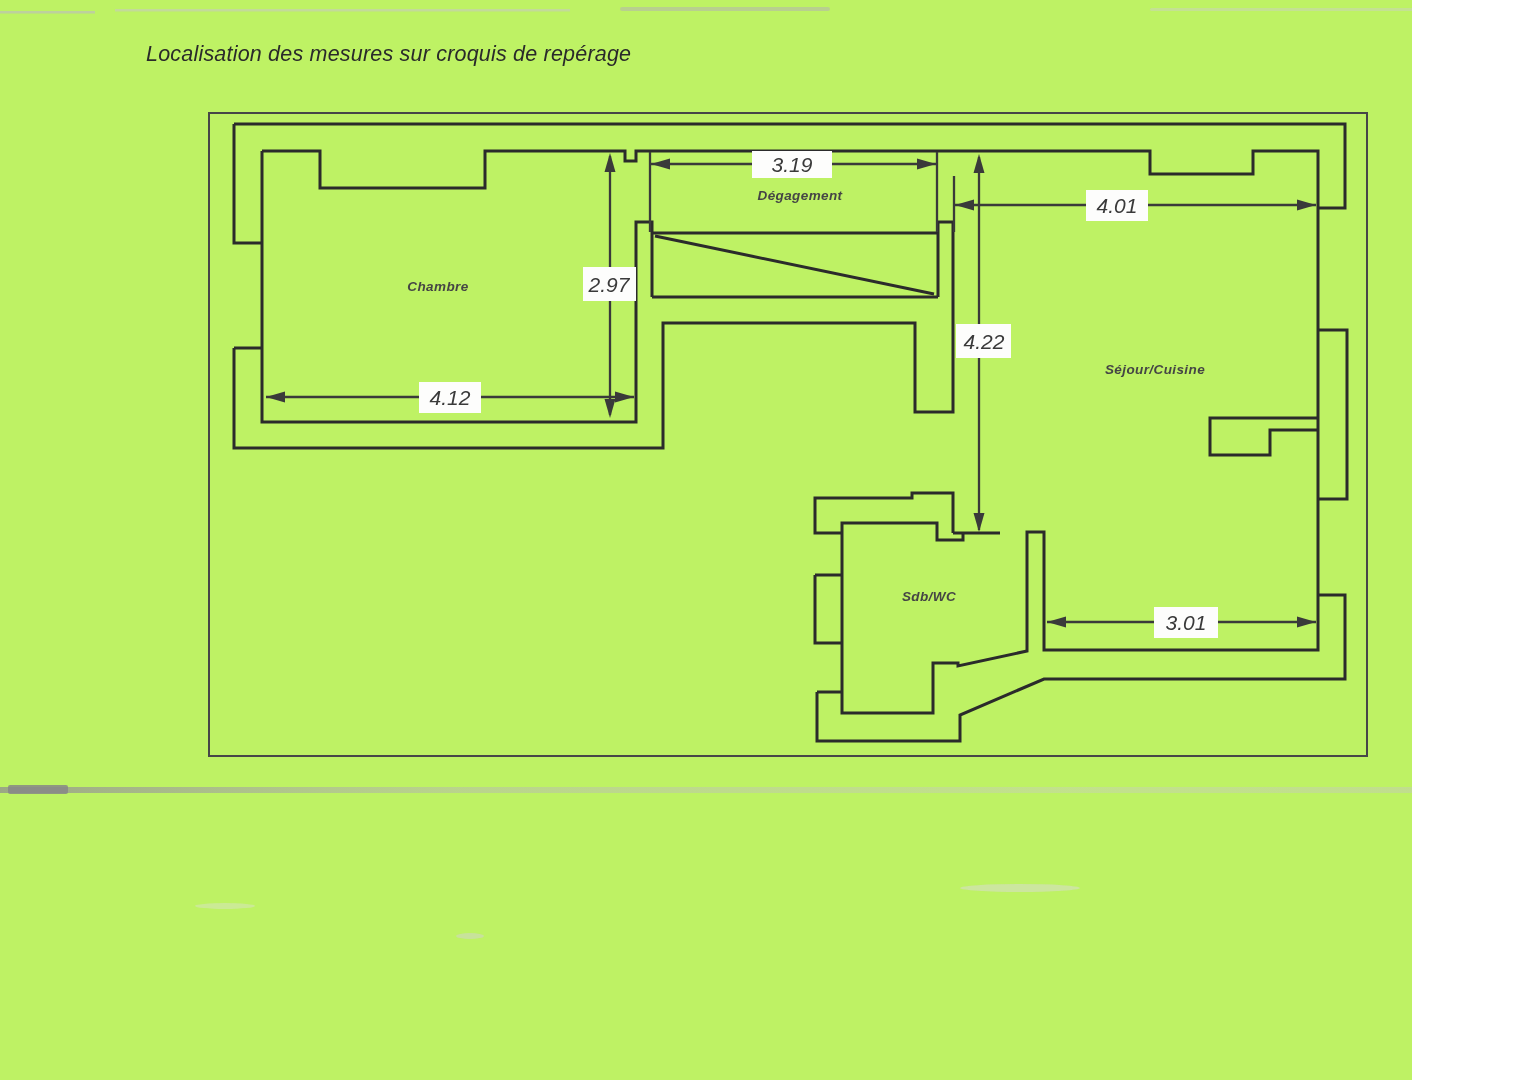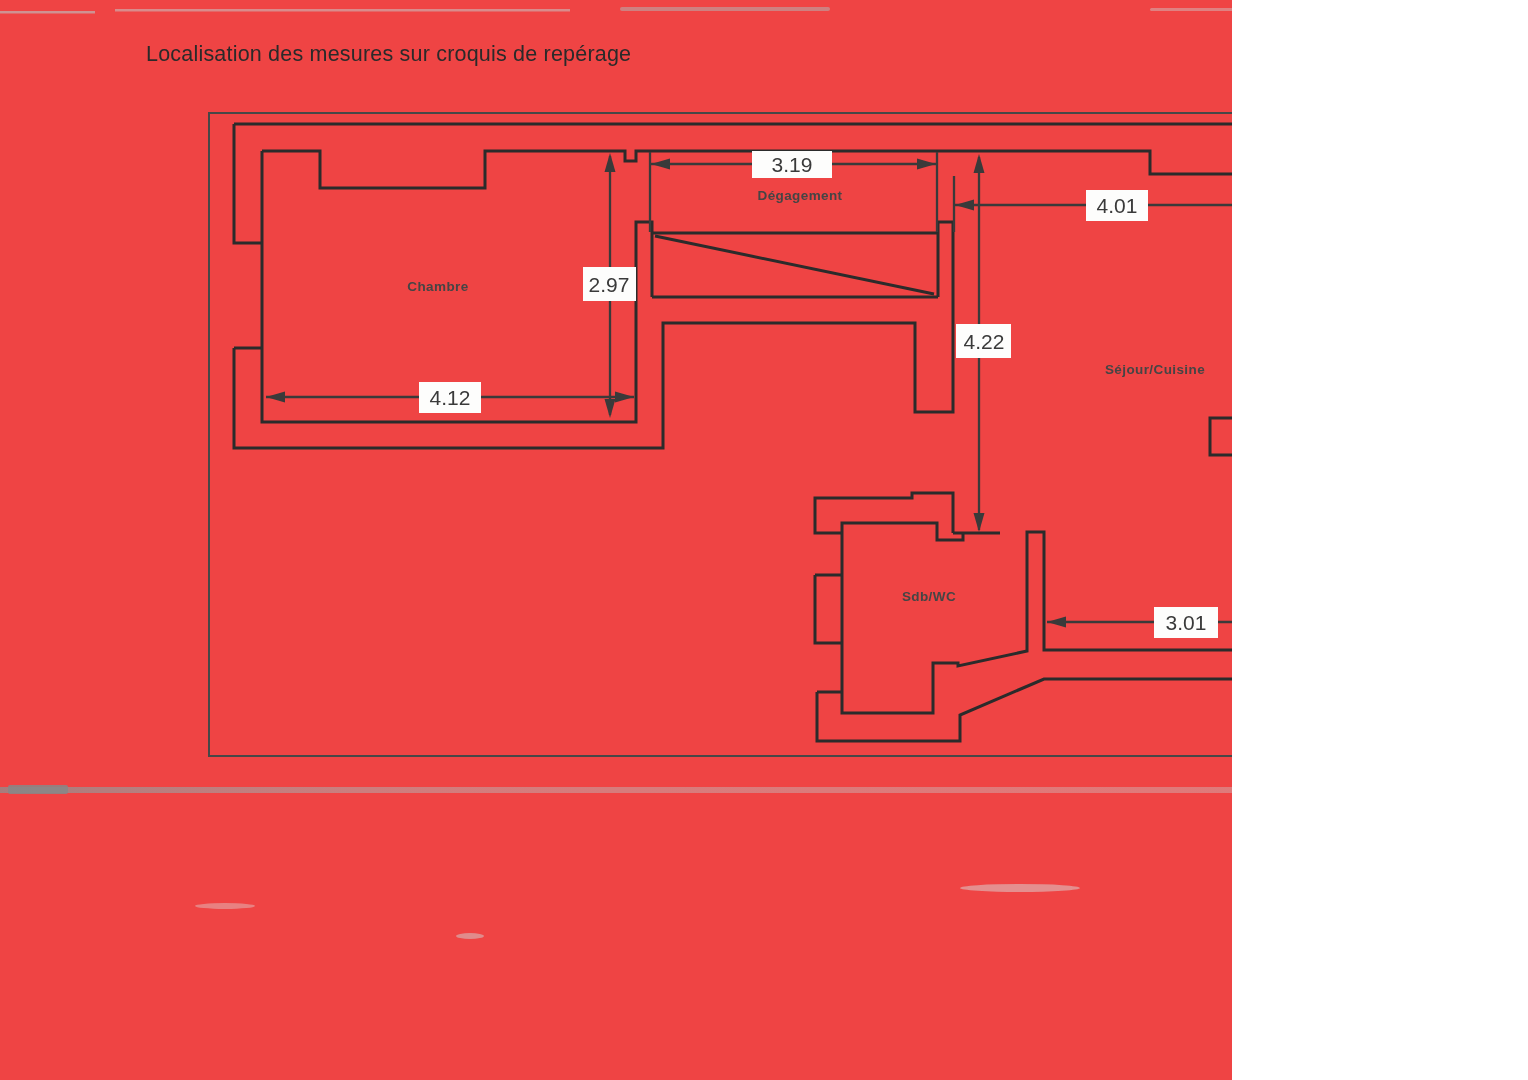--- a/index.html
+++ b/index.html
@@ -1,21 +1,22 @@
 <!DOCTYPE html>
 <html style="--wall: #2b2b2b; --dimension: #3a3a3a; --ink: #2a2a2a;"><head>
 <meta charset="utf-8">
 <style>
   html,body{margin:0;padding:0;background:#ffffff;}
   .page{
     position:relative;
-    width:1232px;height:1080px;
-    background:#ef4444;
+    width:1412px;height:1080px;
+    background:#bef264;
     overflow:hidden;
     font-family:"Liberation Sans", sans-serif;
+    font-style:italic;
   }
   .title{
     position:absolute;
     left:146px;top:42px;
     font-size:21.5px;
     font-weight:500;
     color:var(--ink,#2a2a2a);
     letter-spacing:0.2px;
     white-space:nowrap;
   }

